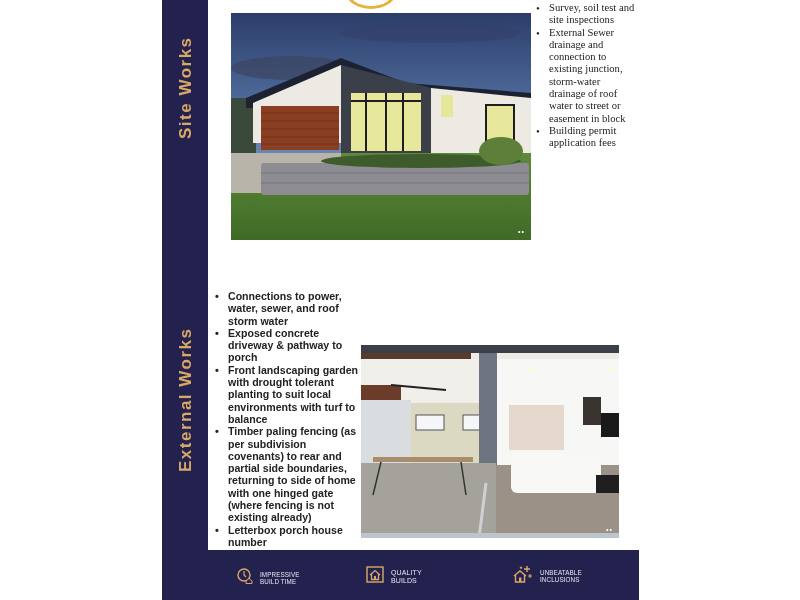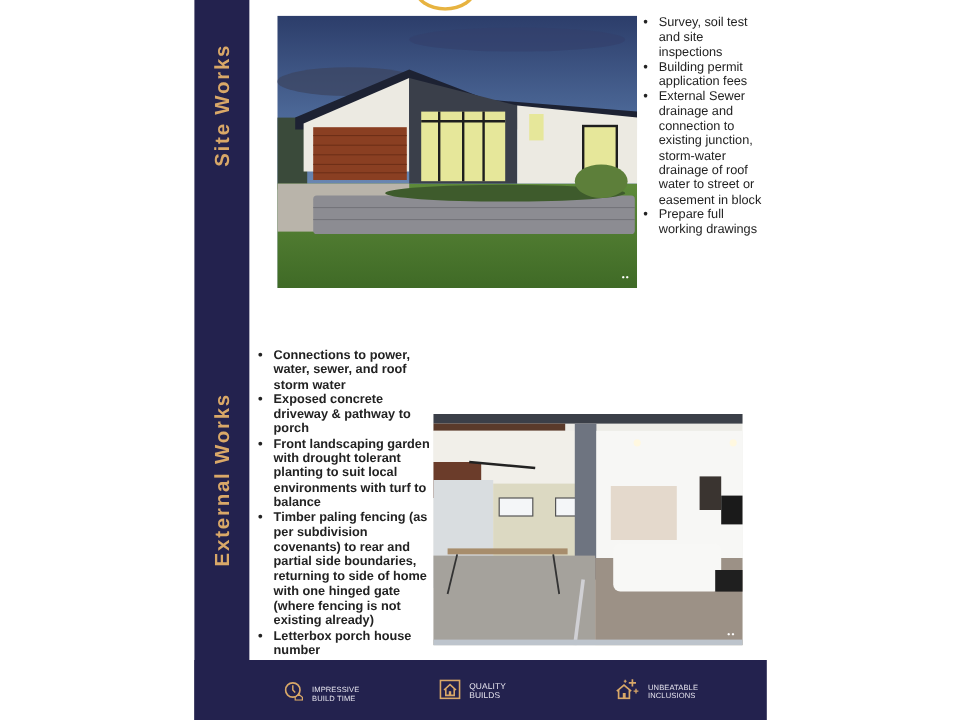--- a/index.html
+++ b/index.html
@@ -75,25 +75,24 @@
     <g stroke="#6c6c72" stroke-width="0.7">
         <line x1="30" y1="160" x2="298" y2="160"></line>
         <line x1="30" y1="170" x2="298" y2="170"></line>
       </g>
     <ellipse cx="190" cy="148" rx="100" ry="7" fill="#3e5b2c"></ellipse>
     <ellipse cx="270" cy="138" rx="22" ry="14" fill="#5d7f3a"></ellipse>
   </svg>
   <span class="dots">••</span>
 </div>
 
-<ul class="bullets" style="left:534px; top:13px; width:104px;">
+<ul class="bullets" style="left:534px; top:2px; width:104px;font-family:Liberation Serif, serif;">
   <li>Survey, soil test and site inspections</li>
+  <li>External Sewer drainage and connection to existing junction, storm-water drainage of roof water to street or easement in block</li>
   <li>Building permit application fees</li>
-  <li>External Sewer drainage and connection to existing junction, storm-water drainage of roof water to street or easement in block</li>
-  <li>Prepare full working drawings</li>
 </ul>
 
 <div class="vert-label" style="left:176px; top:472px;">External Works</div>
 
 <ul class="bullets" style="left:213px; top:290px; width:150px;font-weight:bold;">
   <li>Connections to power, water, sewer, and roof storm water</li>
   <li>Exposed concrete driveway &amp; pathway to porch</li>
   <li>Front landscaping garden with drought tolerant planting to suit local environments with turf to balance</li>
   <li>Timber paling fencing (as per subdivision covenants) to rear and partial side boundaries, returning to side of home with one hinged gate (where fencing is not existing already)</li>
   <li> Letterbox porch house number</li>

